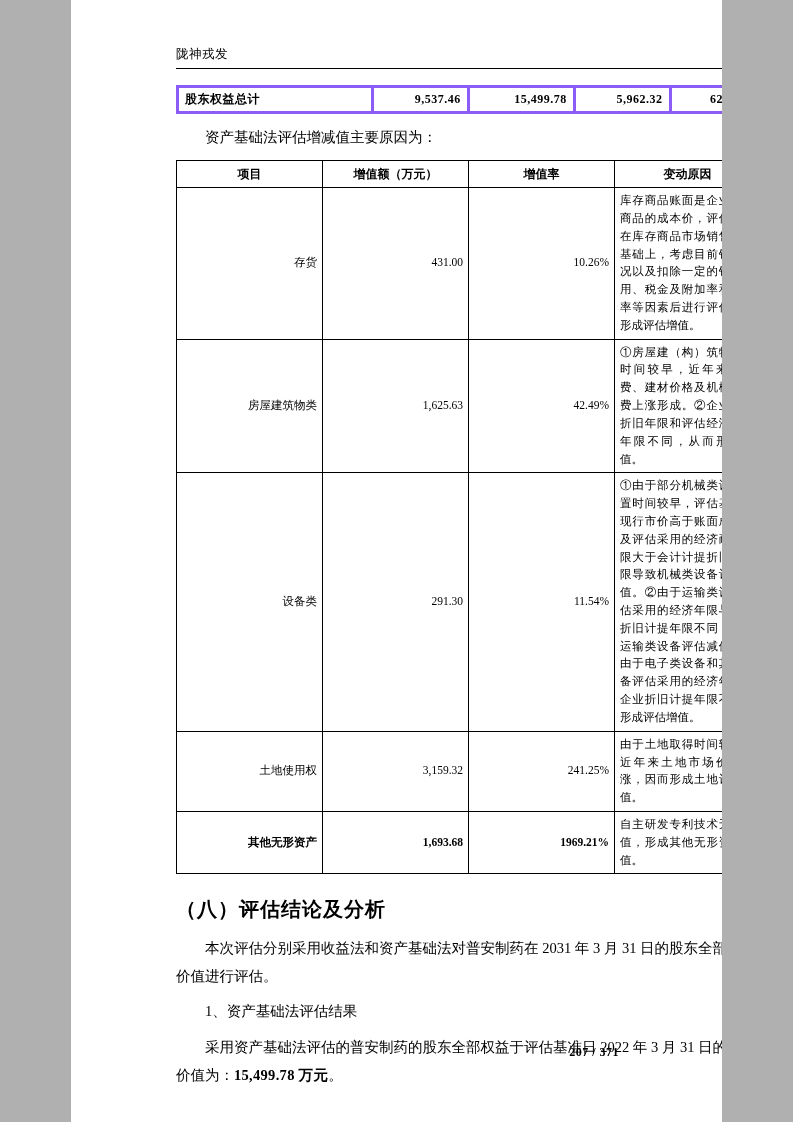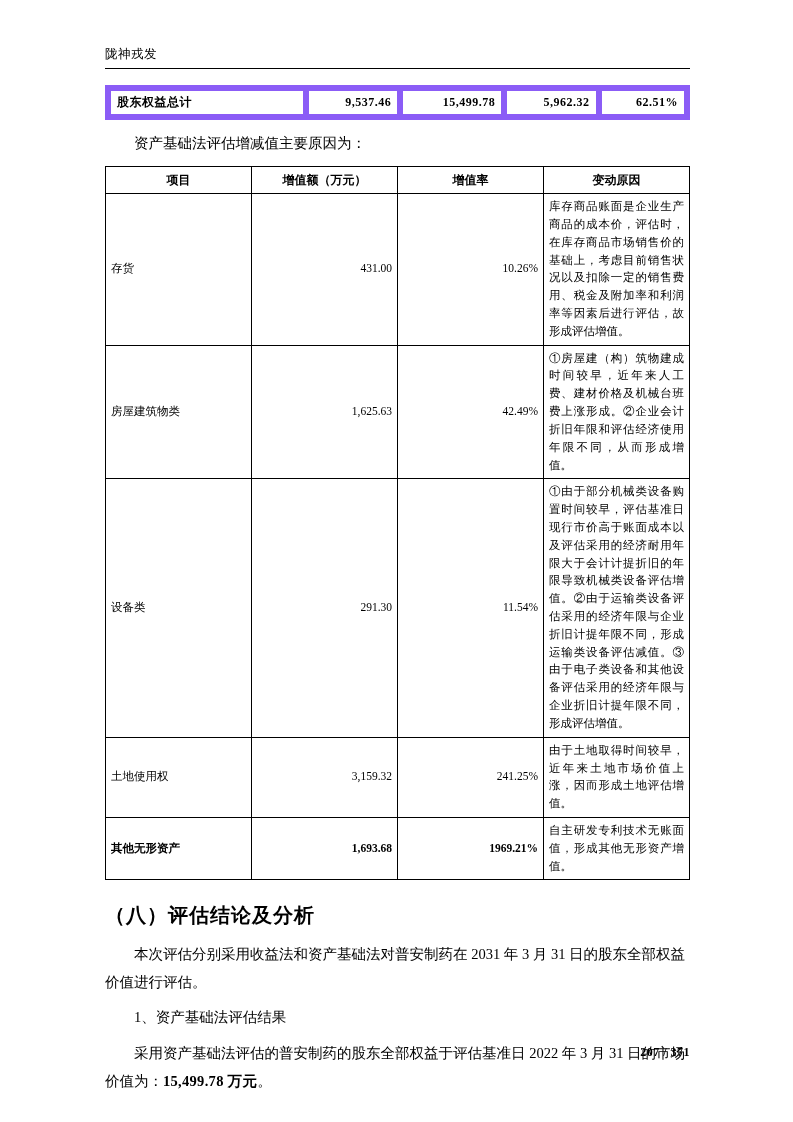--- a/index.html
+++ b/index.html
@@ -1,21 +1,21 @@
 <!DOCTYPE html>
 <html><head>
 <meta charset="utf-8">
 <style>
   html, body {
     margin: 0;
     padding: 0;
     background: #b0b0b0;
   }
   .page {
-    width: 793px;
+    width: 651px;
     height: 1122px;
     background: #ffffff;
     position: relative;
     margin: 0 auto;
     font-family: "Liberation Serif", "DejaVu Serif", serif;
     color: #000;
     box-sizing: border-box;
     overflow: hidden;
     text-decoration: underline;
   }
@@ -45,21 +45,21 @@
     margin-top: 1px;
     margin-bottom: 16px;
   }
   
   table {
     border-collapse: collapse;
     width: 100%;
     font-size: 12px;
   }
   .toptable td {
-    border: 6px solid #8b5cf6;
+    border: 3px solid #8b5cf6;
     padding: 3px 6px;
     font-weight: bold;
     font-family: "Liberation Serif", serif;
     letter-spacing: 0.5px;
   }
   .toptable td.label {
     text-align: left;
     width: 180px;
   }
   .toptable td.num {
@@ -84,21 +84,21 @@
     padding: 4px 5px;
     vertical-align: middle;
     line-height: 1.55;
   }
   .rtable th {
     text-align: center;
     font-weight: bold;
     font-size: 12px;
     padding: 4px 2px;
   }
-  .rtable td.c-item { text-align: left; width: 92px; }
+  .rtable td.c-item { text-align: right; width: 92px; }
   .rtable td.c-val  { text-align: right; width: 92px; }
   .rtable td.c-rate { text-align: right; width: 68px; }
   .rtable td.c-reason { text-align: justify; }
   .rtable tr.bold td { font-weight: bold; }
   .rtable td.c-reason.nb { font-weight: normal; }
   
   h2.section {
     font-size: 20px;
     font-weight: bold;
     margin: 22px 0 12px 0;

